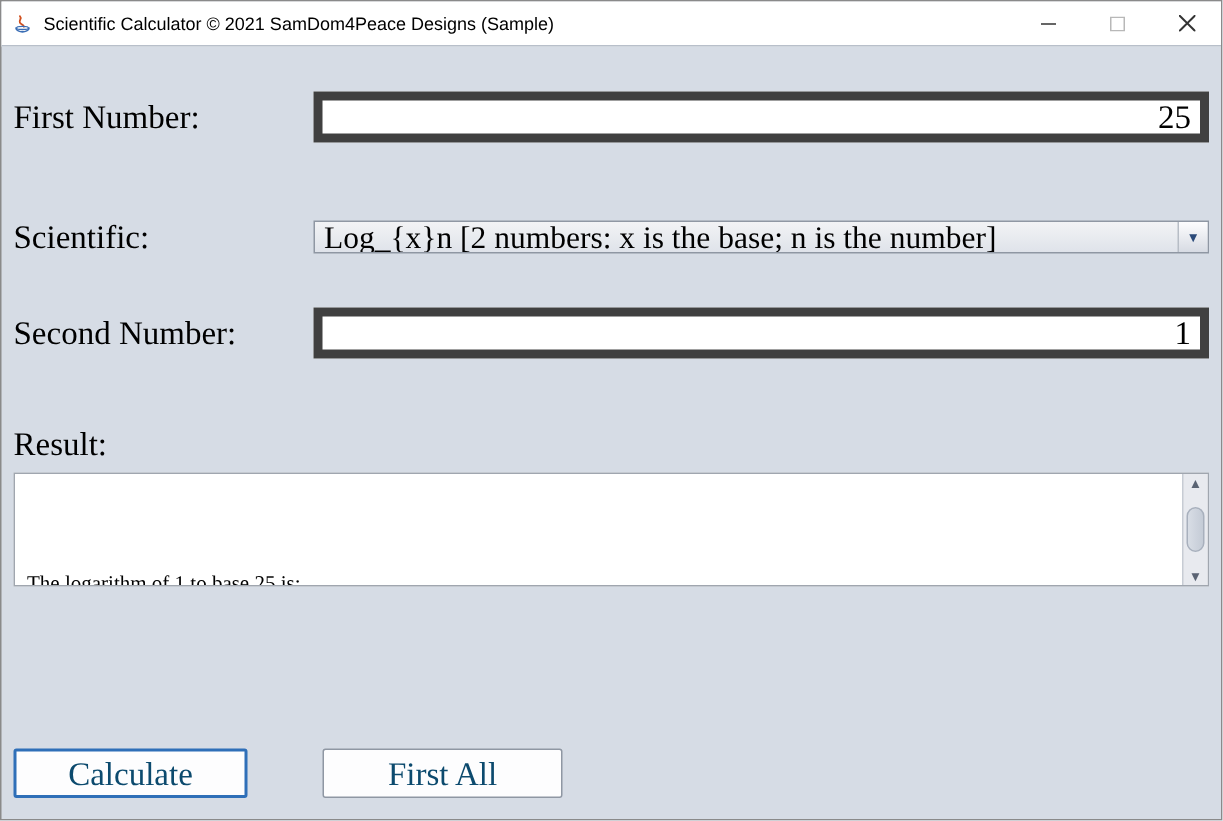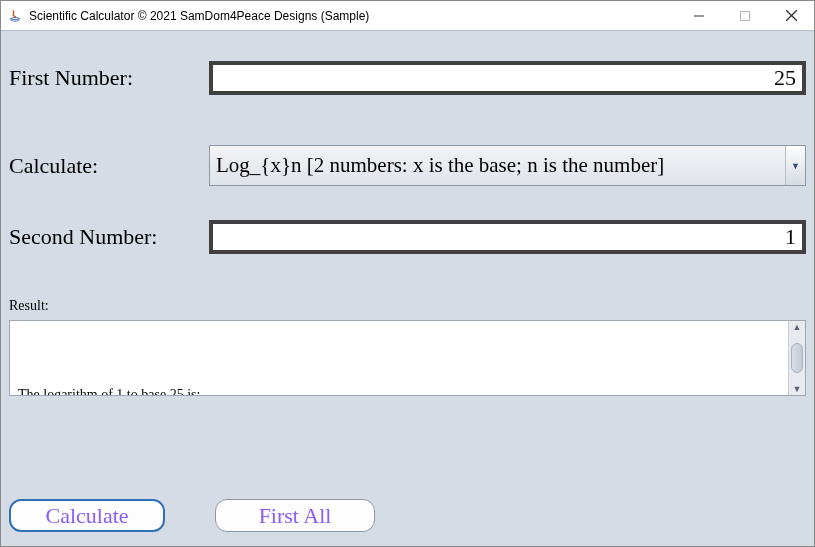--- a/index.html
+++ b/index.html
@@ -77,32 +77,32 @@
     font-size: 22px;
     color: #000;
     padding-left: 0;
   }
   .field-wrap {
     flex: 1;
   }
   .text-input {
     width: 100%;
     height: 34px;
-    border: 4px solid #404040;
+    border: 6px solid #404040;
     background: #fff;
     font-family: "Times New Roman", Georgia, serif;
     font-size: 22px;
     padding: 2px 6px;
     text-align: right;
     color: #000;
   }
   .select-wrap {
     position: relative;
     width: 100%;
-    height: 41px;
+    height: 22px;
   }
   .select-box {
     width: 100%;
     height: 100%;
     border: 1px solid #8f97a3;
     background: linear-gradient(#f2f3f5, #dfe3ea);
     font-family: "Times New Roman", Georgia, serif;
     font-size: 21px;
     padding: 2px 28px 2px 6px;
     color: #000;
@@ -121,21 +121,21 @@
     border-left: 1px solid #b7bdc6;
     display: flex;
     align-items: center;
     justify-content: center;
     font-size: 9px;
     color: #2b4a7a;
   }
 
   .result-label {
     font-family: "Times New Roman", Georgia, serif;
-    font-size: 14px;
+    font-size: 22px;
     margin-top: 44px;
     color: #000;
   }
   .result-area-wrap {
     display: flex;
     margin-top: 6px;
     border: 1px solid #a0a6af;
     background: #fff;
     height: 76px;
   }
@@ -180,28 +180,28 @@
     margin-top: auto;
     padding-bottom: 4px;
     gap: 50px;
     justify-content: flex-start;
   }
   .btn {
     background: #fdfdfe;
     border: 1px solid #8f97a3;
     font-family: serif;
     font-size: 22px;
-    color: #8b5cf6;
+    color: #0c4a6e;
     height: 33px;
     min-width: 160px;
     padding: 0 22px;
     display: flex;
     align-items: center;
     justify-content: center;
-    border-radius: 12px;
+    border-radius: 2px;
   }
   .btn.primary {
     border: 2px solid #2f6fb8;
     padding: 0 20px;
     min-width: 156px;
   }
   .btn:last-child { margin-right: 0; }
 
   .row.second { margin-top: 50px; }
   .row.third { margin-top: 34px; }
@@ -243,21 +243,21 @@
   <div class="content">
 
     <div class="row first">
       <div class="label">First Number:</div>
       <div class="field-wrap">
         <input class="text-input" type="text" value="25" style="">
       </div>
     </div>
 
     <div class="row second">
-      <div class="label">Calculate:</div>
+      <div class="label">Scientific:</div>
       <div class="field-wrap">
         <div class="select-wrap">
           <div class="select-box">
             <span>Log_{x}n [2 numbers: x is the base; n is the number]</span>
           </div>
           <div class="select-arrow">▼</div>
         </div>
       </div>
     </div>
 

